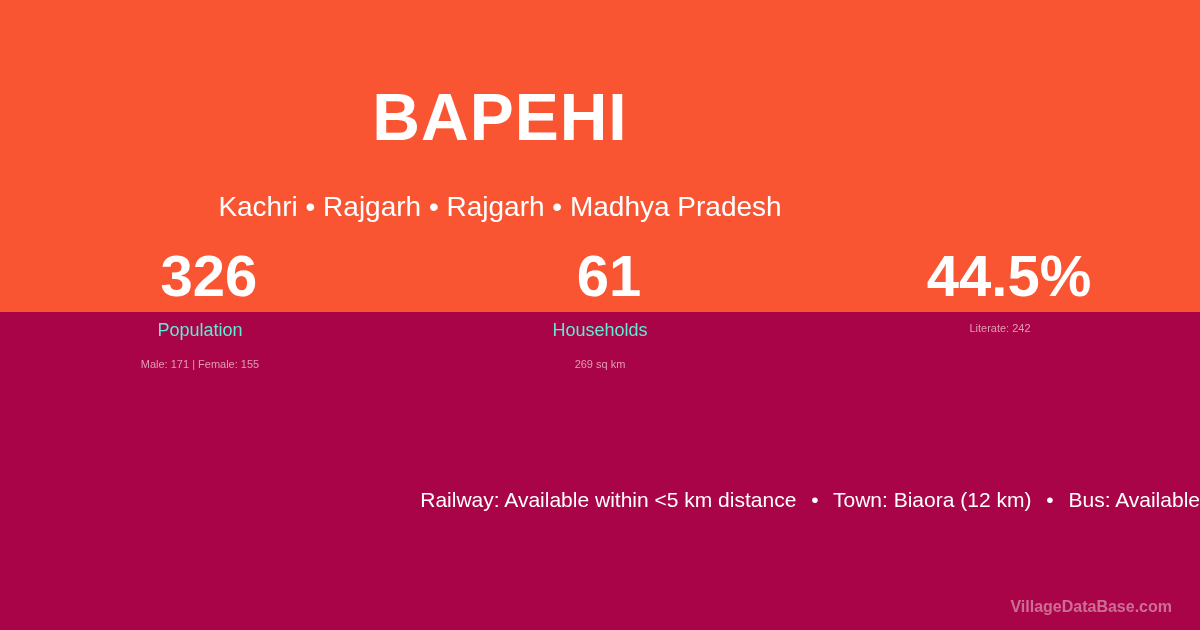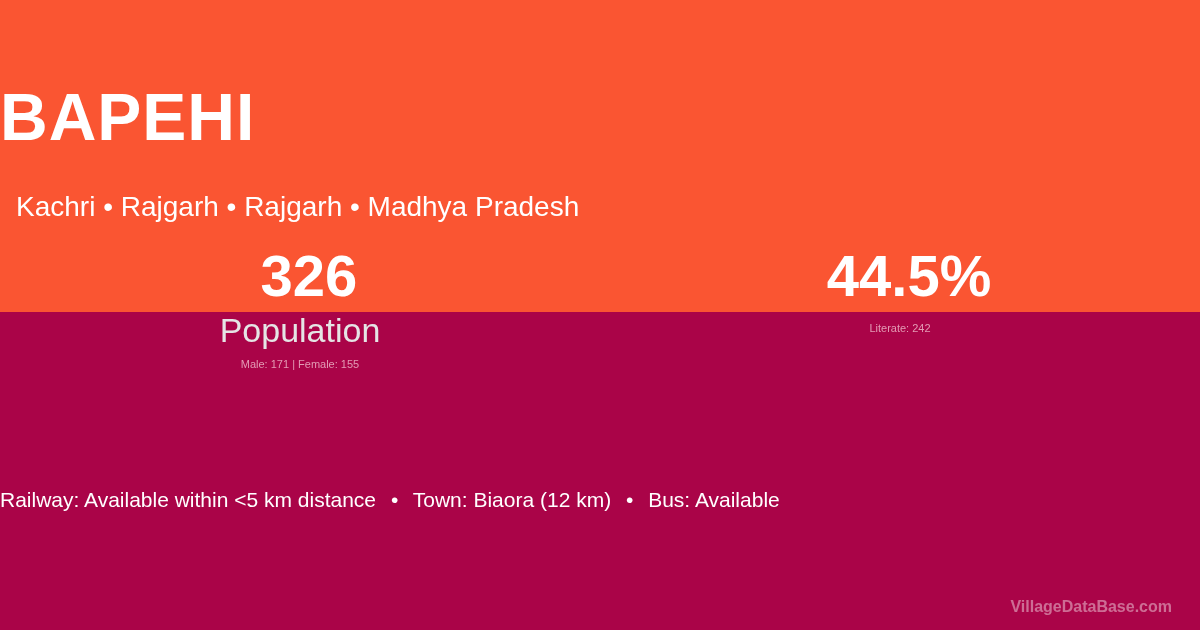--- a/index.html
+++ b/index.html
@@ -31,21 +31,21 @@
     height: 312px;
     background: #fa5532;
   }
 
   
   .header {
     position: absolute;
     left: 0;
     top: 0;
     width: 1000px;
-    text-align: left;
+    text-align: center;
     z-index: 5;
   }
   .village-title {
     margin: 0;
     padding-top: 84px;
     font-size: 66px;
     line-height: 1.0;
     font-weight: bold;
     letter-spacing: 1px;
     color: #ffffff;
@@ -79,42 +79,42 @@
     font-size: 58px;
     line-height: 66px;
     font-weight: bold;
     color: #ffffff;
     letter-spacing: 0px;
     font-family: "Liberation Sans", sans-serif;
     margin-left: 18px;
   }
   .stat-label {
     margin-top: 6px;
-    font-size: 34px;
+    font-size: 18px;
     line-height: 30px;
     font-weight: normal;
-    color: #e5e5e5;
+    color: #5eead4;
     font-family: "Liberation Sans", sans-serif;
   }
   .stat-sub {
     margin-top: 9px;
     font-size: 11px;
     line-height: 20px;
     font-weight: normal;
     color: #e39bb4;
     font-family: "Liberation Sans", sans-serif;
   }
 
   
   .services {
     position: absolute;
     left: 0;
     top: 485px;
     width: 1200px;
-    text-align: left;
+    text-align: right;
     font-size: 21px;
     line-height: 30px;
     color: #ffffff;
     font-family: "Liberation Sans", sans-serif;
     z-index: 6;
   }
   .services .sep {
     padding: 0 9px;
     color: #ffffff;
   }
@@ -145,20 +145,25 @@
   </div>
 
   <div class="stats-row">
 
     <div class="stat-col">
       <div class="stat-value">326</div>
       <div class="stat-label">Population</div>
       <div class="stat-sub">Male: 171 | Female: 155</div>
     </div>
 
+    <div class="stat-col">
+      <div class="stat-value">61</div>
+      <div class="stat-label">Households</div>
+      <div class="stat-sub">269 sq km</div>
+    </div>
 
     <div class="stat-col">
       <div class="stat-value">44.5%</div>
       <div class="stat-sub">Literate: 242</div>
     </div>
 
   </div>
 
   <div class="services">
     <span>Railway: Available within &lt;5 km distance</span>

